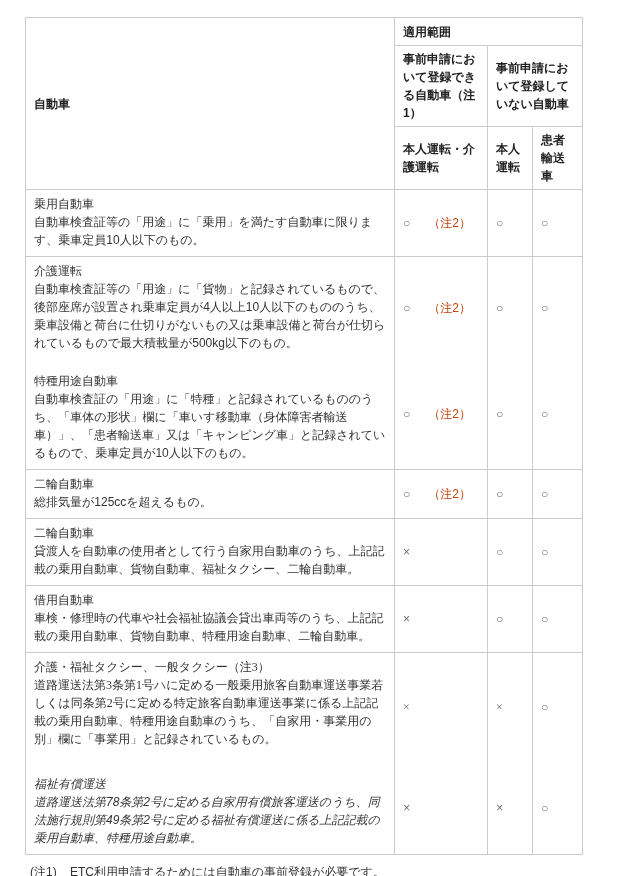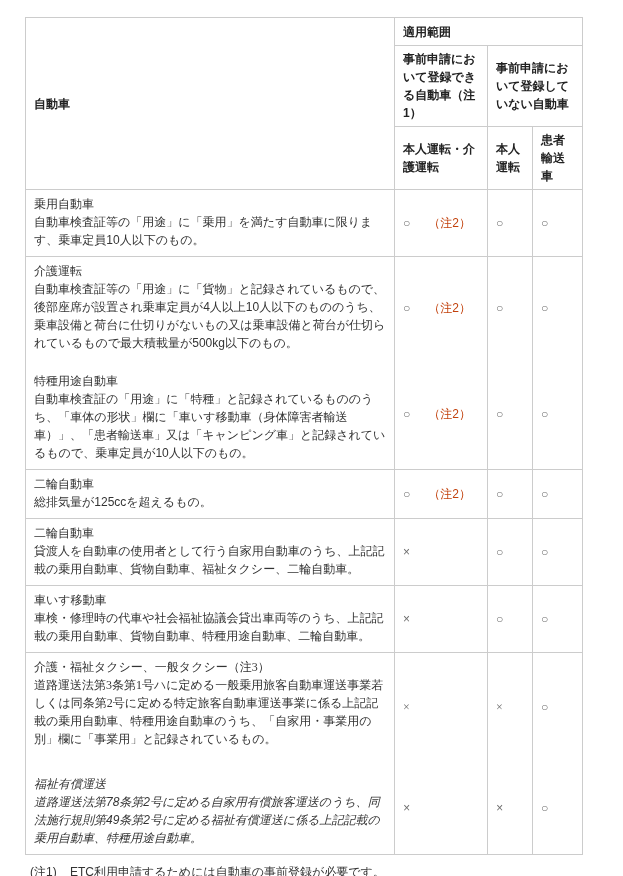--- a/index.html
+++ b/index.html
@@ -131,21 +131,21 @@
           <div>二輪自動車</div>
           <div>貸渡人を自動車の使用者として行う自家用自動車のうち、上記記載の乗用自動車、貨物自動車、福祉タクシー、二輪自動車。</div>
         </td>
         <td class="mark"><span class="sym">×</span><span class="note"></span></td>
         <td class="mark"><span class="sym">○</span></td>
         <td class="mark"><span class="sym">○</span></td>
       </tr>
 
       <tr class="h58">
         <td class="desc">
-          <div>車いす移動車</div>
+          <div>借用自動車</div>
           <div>車検・修理時の代車や社会福祉協議会貸出車両等のうち、上記記載の乗用自動車、貨物自動車、特種用途自動車、二輪自動車。</div>
         </td>
         <td class="mark"><span class="sym">×</span><span class="note"></span></td>
         <td class="mark"><span class="sym">○</span></td>
         <td class="mark"><span class="sym">○</span></td>
       </tr>
 
       <tr class="h109">
         <td class="desc">
           <div>介護・福祉タクシー、一般タクシー（注3）</div>

